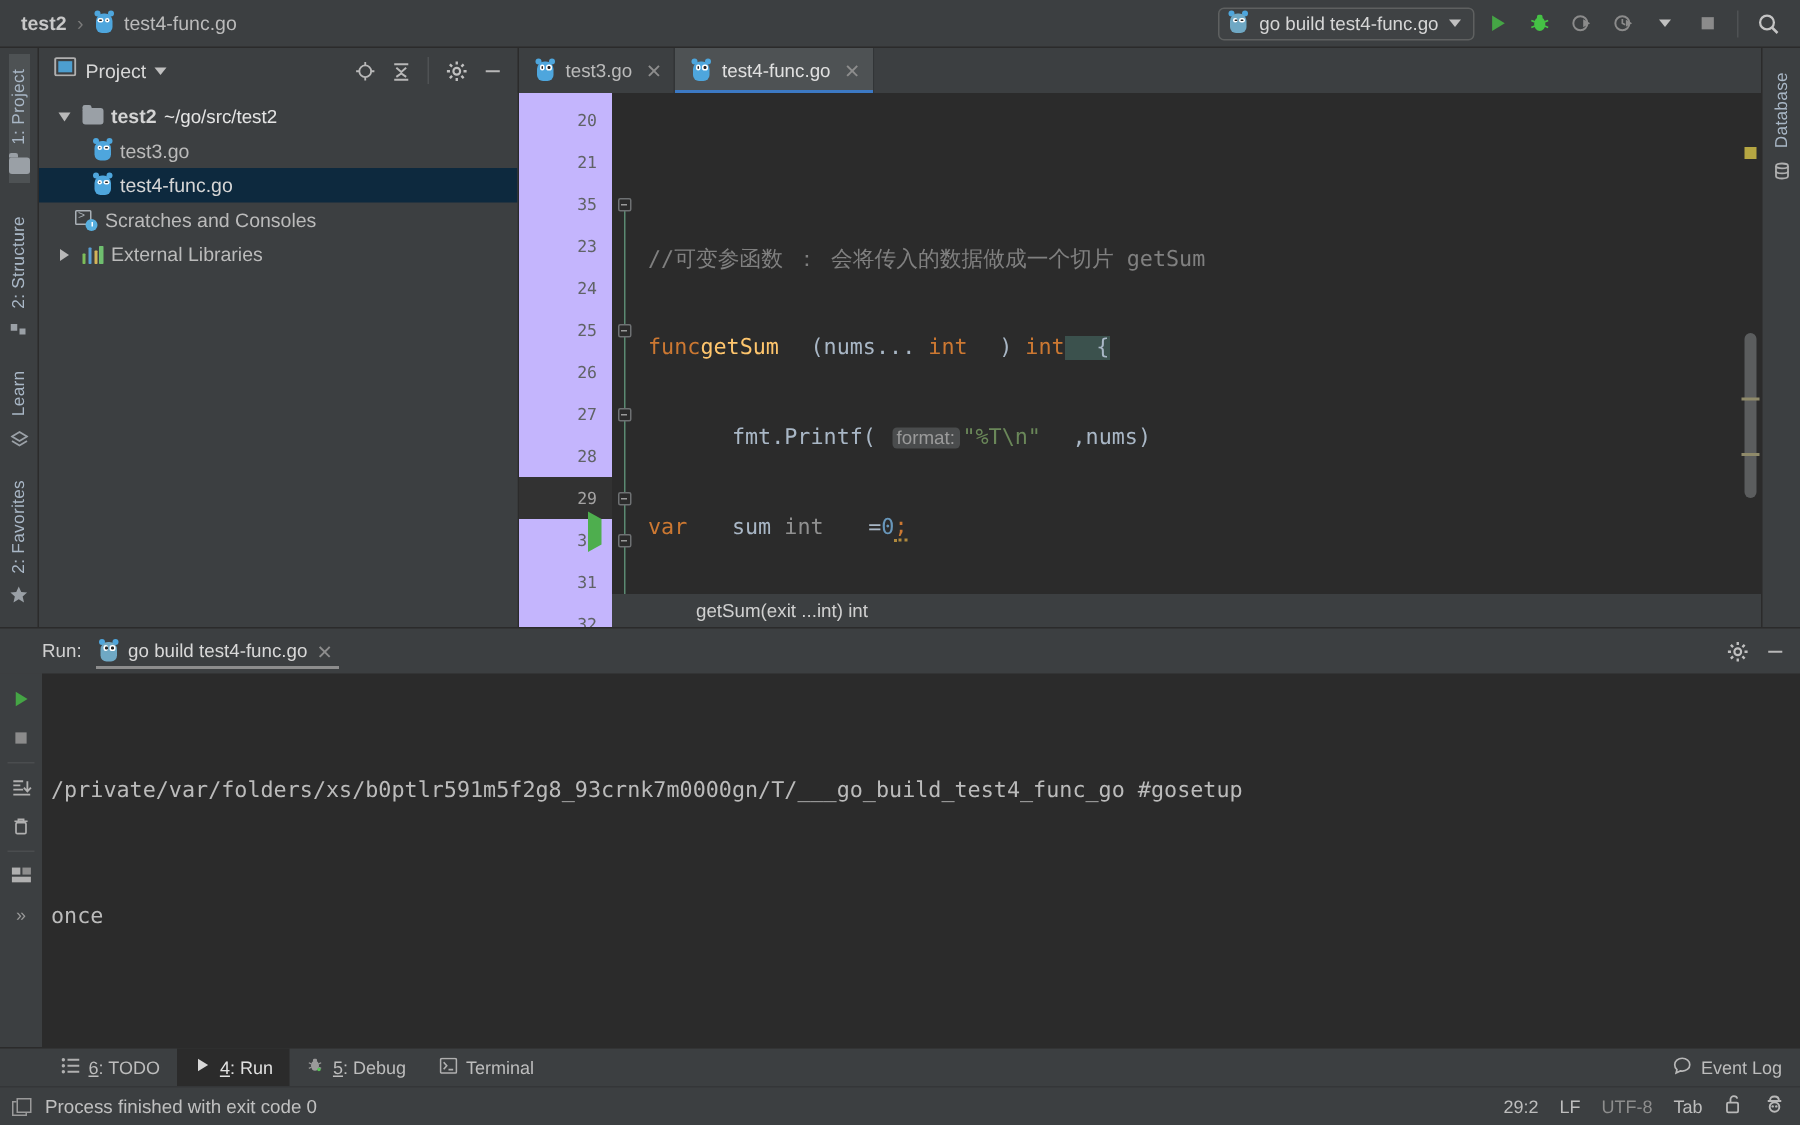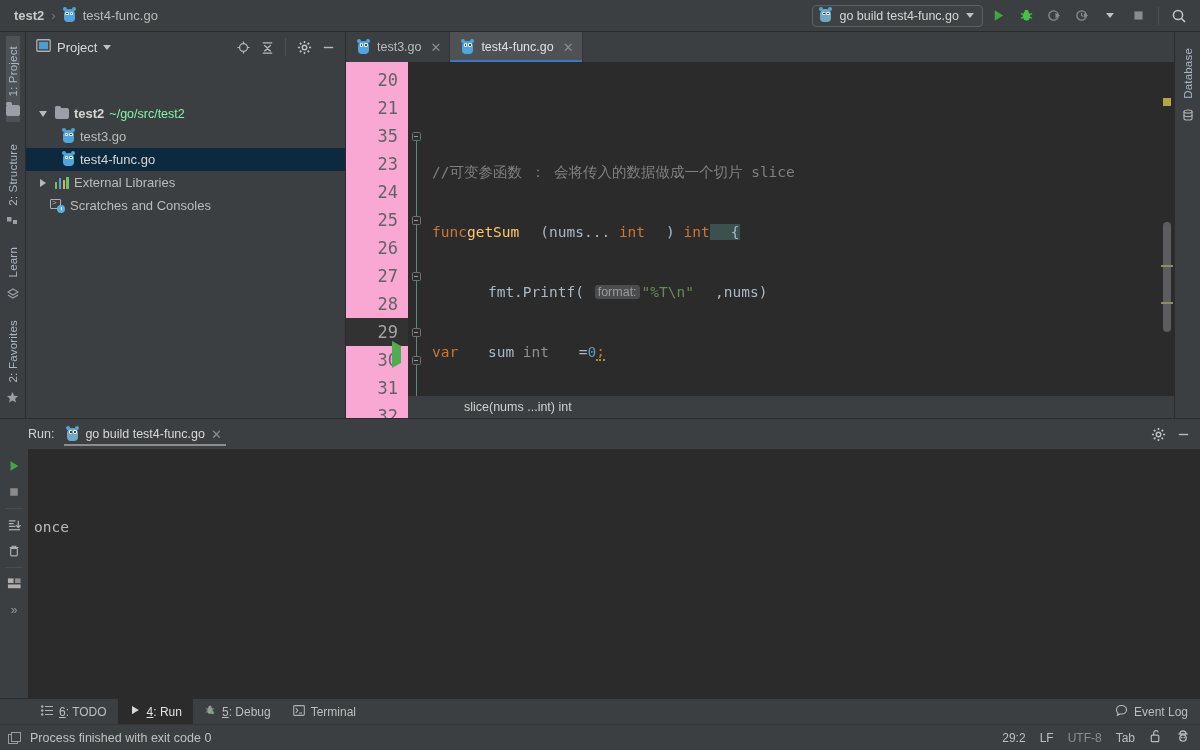--- a/index.html
+++ b/index.html
@@ -68,41 +68,41 @@
   .rail-l .bot { margin-top: auto; padding-bottom: 6px; display:flex; flex-direction:column; align-items:center; }
 
   .rail-r {
     width: 26px; background: #3c3f41; border-left: 1px solid #2b2b2b;
     display: flex; flex-direction: column; align-items: center; padding-top: 6px;
   }
 
   
   .project {
     width: 320px; background: #3c3f41;
-    display: flex; flex-direction: column; border-right: 1px solid #2b2b2b; gap: 36px;
+    display: flex; flex-direction: column; border-right: 1px solid #2b2b2b;
   }
   .panel-head {
     height: 30px; display: flex; align-items: center; padding: 0 6px 0 10px; gap: 6px;
   }
   .panel-title { font-size: 13px; color: #d8d8d8; }
   .panel-head .tools { margin-left:auto; display:flex; align-items:center; gap:2px; }
   .ph-btn { width:22px;height:22px;display:flex;align-items:center;justify-content:center;border-radius:3px; }
 
   .tree { flex:1; background:#3c3f41; padding-top:4px; overflow:hidden; font-size:13px; }
   .trow { height: 23px; display:flex; align-items:center; gap:5px; padding-left: 10px; color:#bbbbbb; white-space:nowrap; }
   .trow.sel { background:#0d293e; }
   .trow.sel.focus { background:#0d293e; }
   .tw { width:14px; display:flex; align-items:center; justify-content:center; flex:none; }
   .arrow-d { width:0;height:0;border-left:4.5px solid transparent;border-right:4.5px solid transparent;border-top:6px solid #b8b8b8; }
   .arrow-r { width:0;height:0;border-top:4.5px solid transparent;border-bottom:4.5px solid transparent;border-left:6px solid #b8b8b8; }
   .folder { width:14px;height:11px;background:#9aa0a6;border-radius:1.5px 2px 2px 2px; position:relative; flex:none;}
   .folder:before { content:''; position:absolute; left:0; top:-2.5px; width:6px;height:3px;background:#9aa0a6;border-radius:1.5px 1.5px 0 0; }
   .tname { font-weight: normal; }
   .tname.b { font-weight: bold; color:#d4d4d4; }
-  .tpath { color:#86efac; font-size:12.5px;text-align:center; }
+  .tpath { color:#e5e5e5; font-size:12.5px;text-align:center; }
   .libicon { width:14px;height:12px; display:flex; align-items:flex-end; gap:1.4px; flex:none;}
   .libicon i { display:block; width:2.4px; border-radius:.5px; }
   .scratch { width:15px;height:13px; position:relative; flex:none; }
   .scratch .sq { position:absolute; left:0; top:0; width:11px;height:10px;border:1.4px solid #a9b0b6; border-radius:1px; }
   .scratch .sq:after { content:'>'; position:absolute; left:1px; top:-2px; font-size:8px; color:#a9b0b6; }
   .scratch .clk { position:absolute; right:0; bottom:-1px; width:8px;height:8px;border-radius:50%;background:#58b0e0; }
   .scratch .clk:after { content:''; position:absolute; left:3.5px; top:1.5px; width:1px;height:3px;background:#fff; }
 
   
   .editorcol { flex:1; display:flex; flex-direction:column; min-width:0; background:#2b2b2b; }
@@ -113,22 +113,22 @@
     padding: 0 8px 0 11px; font-size:12.5px; color:#bbbbbb;
     position:relative; border-right:1px solid #323537;
   }
   .tab.active { background:#4e5254; color:#e0e0e0; }
   .tab.active:after { content:''; position:absolute; left:0; right:0; bottom:0; height:2.5px; background:#3c79c4; }
   .tab .x { color:#8d8d8d; font-size:13px; line-height:1; padding-left:2px; }
 
   .editorwrap { flex:1; display:flex; min-height:0; position:relative; background:#2b2b2b; overflow:hidden; }
 
   .gutter {
-    width: 62px; background:#f9a8d4; flex:none; position:relative;
-    font-family:"DejaVu Sans Mono", monospace; font-size:17px; color:#606366;
+    width: 62px; background:#c4b5fd; flex:none; position:relative;
+    font-family:"DejaVu Sans Mono", monospace; font-size:11px; color:#606366;
     padding-top: 4px;
   }
   .gline { height:28px; display:flex; align-items:center; justify-content:flex-end; padding-right:10px; }
   .gline.cur { color:#a4a3a3; font-weight:normal; background:#323232; }
 
   .foldcol { width: 16px; background:#2b2b2b; flex:none; position:relative; padding-top:4px; }
   .fline { height:28px; position:relative; display:flex; align-items:center; justify-content:center; }
   .foldbox { width:9px;height:9px;border:1px solid #6e7173; border-radius:1.5px; position:relative; background:#2b2b2b; }
   .foldbox:after { content:''; position:absolute; left:1.5px; top:3.3px; width:4px;height:1px;background:#9a9a9a; }
   .foldbox.end { border-radius:1.5px; }
@@ -373,38 +373,38 @@
         <div class="trow sel focus" style="padding-left:36px">
           <span class="gopher">
               <span class="ear1"></span>
               <span class="ear2"></span>
               <span class="body"></span>
               <span class="e1"></span>
               <span class="e2"></span>
             </span>
           <span class="tname" style="color:#d6d6d6">test4-func.go</span>
         </div>
+        <div class="trow" style="padding-left:24px">
+          <span class="scratch">
+              <span class="sq"></span>
+              <span class="clk"></span>
+            </span>
+          <span class="tname">Scratches and Consoles</span>
+        </div>
         <div class="trow">
           <span class="tw">
               <span class="arrow-r"></span>
             </span>
           <span class="libicon">
             <i style="height:7px;background:#7dbd5a"></i>
               <i style="height:11px;background:#5a9ed4"></i>
               <i style="height:9px;background:#d4b45a"></i>
               <i style="height:12px;background:#6fbf6f"></i>
           </span>
           <span class="tname">External Libraries</span>
-        </div>
-        <div class="trow" style="padding-left:24px">
-          <span class="scratch">
-              <span class="sq"></span>
-              <span class="clk"></span>
-            </span>
-          <span class="tname">Scratches and Consoles</span>
         </div>
       </div>
     </div>
 
     <div class="editorcol">
       <div class="tabs">
         <div class="tab">
           <span class="gopher">
               <span class="ear1"></span>
               <span class="ear2"></span>
@@ -471,21 +471,21 @@
               <span class="foldbox"></span>
             </div>
           <div class="fline"></div>
           <div class="fline"></div>
 
           <div style="position:absolute; left:-16px; top:284px;"><span class="runmark"></span></div>
         </div>
 
         <div class="code">
           <div class="cline">&nbsp;</div>
-          <div class="cline"><span class="cmt">//可变参函数 ： 会将传入的数据做成一个切片 slice</span></div>
+          <div class="cline"><span class="cmt">//可变参函数 ： 会将传入的数据做成一个切片 getSum</span></div>
           <div class="cline"><span class="kw">func</span> <span class="fn">getSum</span><span class="pl">(nums... </span><span class="kw">int</span><span class="pl">) </span><span class="kw">int</span><span class="brace-hl pl">{</span></div>
           <div class="cline"><span class="pl">    fmt.Printf( </span><span class="hint">format:</span><span class="str">"%T\n"</span><span class="pl">,nums)</span></div>
           <div class="cline"><span class="kw">var</span><span class="pl"> sum </span><span class="typ">int</span><span class="pl"> =</span><span class="num">0</span><span class="kw squig">;</span></div>
           <div class="cline"><span class="pl">    </span><span class="kw">for</span><span class="pl"> i:=</span><span class="num">0</span><span class="pl">; i&lt;</span><span class="fn">len</span><span class="pl">(nums); i++{</span></div>
           
           
           
           
           
           
@@ -494,21 +494,21 @@
         </div>
 
         <div class="escroll">
           <div class="warnmark"></div>
           <div class="thumb"></div>
           <div class="stripe" style="top:203px"></div>
           <div class="stripe" style="top:240px"></div>
         </div>
 
         <div class="sticky">
-          <span>slice(nums ...int) int</span>
+          <span>getSum(exit ...int) int</span>
         </div>
       </div>
     </div>
 
     <div class="rail-r">
       <div class="rail-item">
         <span>
           <svg width="12" height="12" viewBox="0 0 12 12">
               <ellipse cx="6" cy="2.6" rx="4" ry="1.6" fill="none" stroke="#b0b0b0" stroke-width="1.2"></ellipse>
               <path d="M2 2.6v6.8c0 .9 1.8 1.6 4 1.6s4-.7 4-1.6V2.6" fill="none" stroke="#b0b0b0" stroke-width="1.2"></path>
@@ -580,20 +580,21 @@
           <svg width="15" height="14" viewBox="0 0 16 14">
               <rect x="1" y="1" width="6" height="5" fill="#b0b0b0"></rect>
               <rect x="8.5" y="1" width="6" height="5" fill="#8d8d8d"></rect>
               <rect x="1" y="7.5" width="13.5" height="4" fill="#b0b0b0"></rect>
             </svg>
         </span>
         <span class="rs-btn" style="font-size:12px;color:#9a9a9a">»</span>
       </div>
 
       <div class="console">
+        <div>/private/var/folders/xs/b0ptlr591m5f2g8_93crnk7m0000gn/T/___go_build_test4_func_go #gosetup</div>
         <div>once</div>
         
         
       </div>
     </div>
   </div>
 
   <div class="tw-bar">
     <div class="twb">
       <span>

